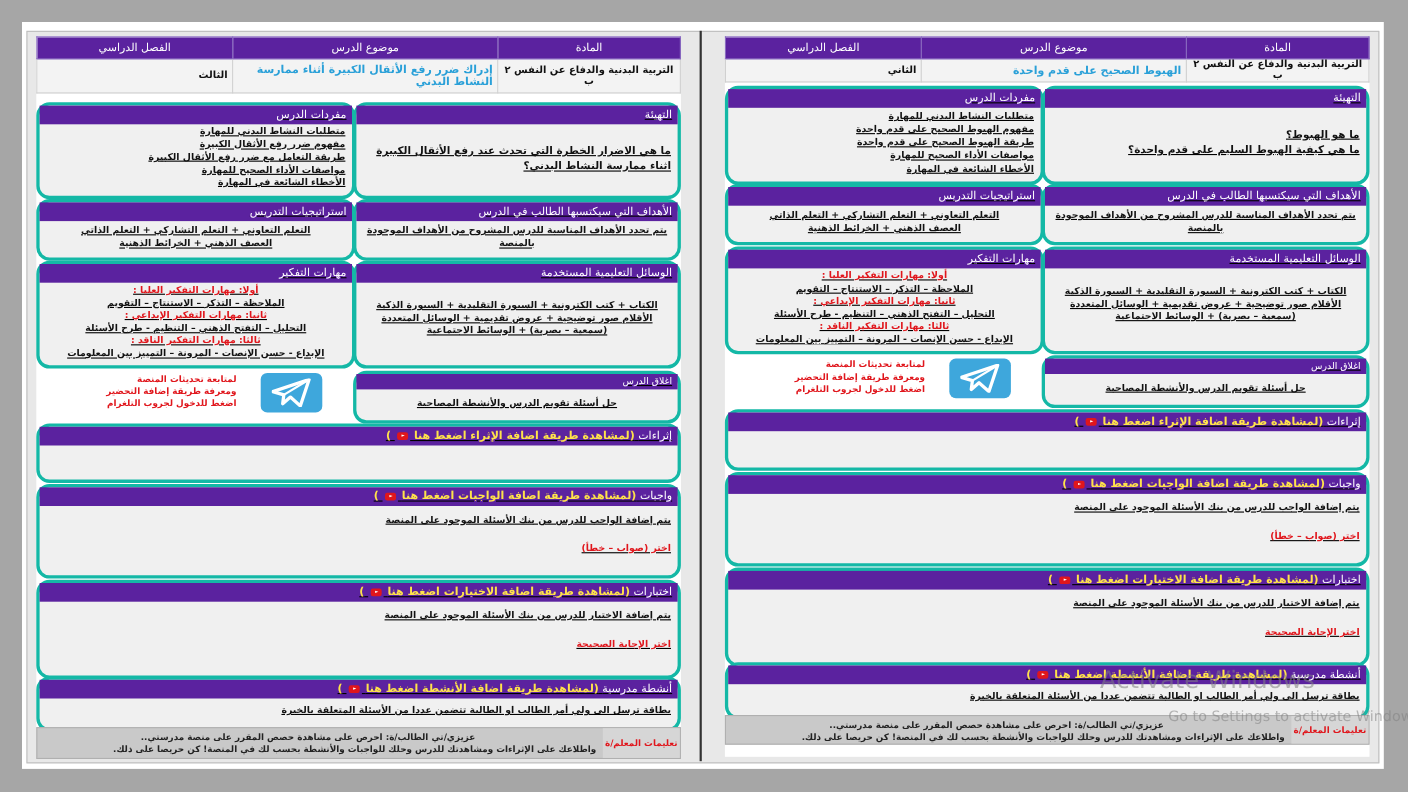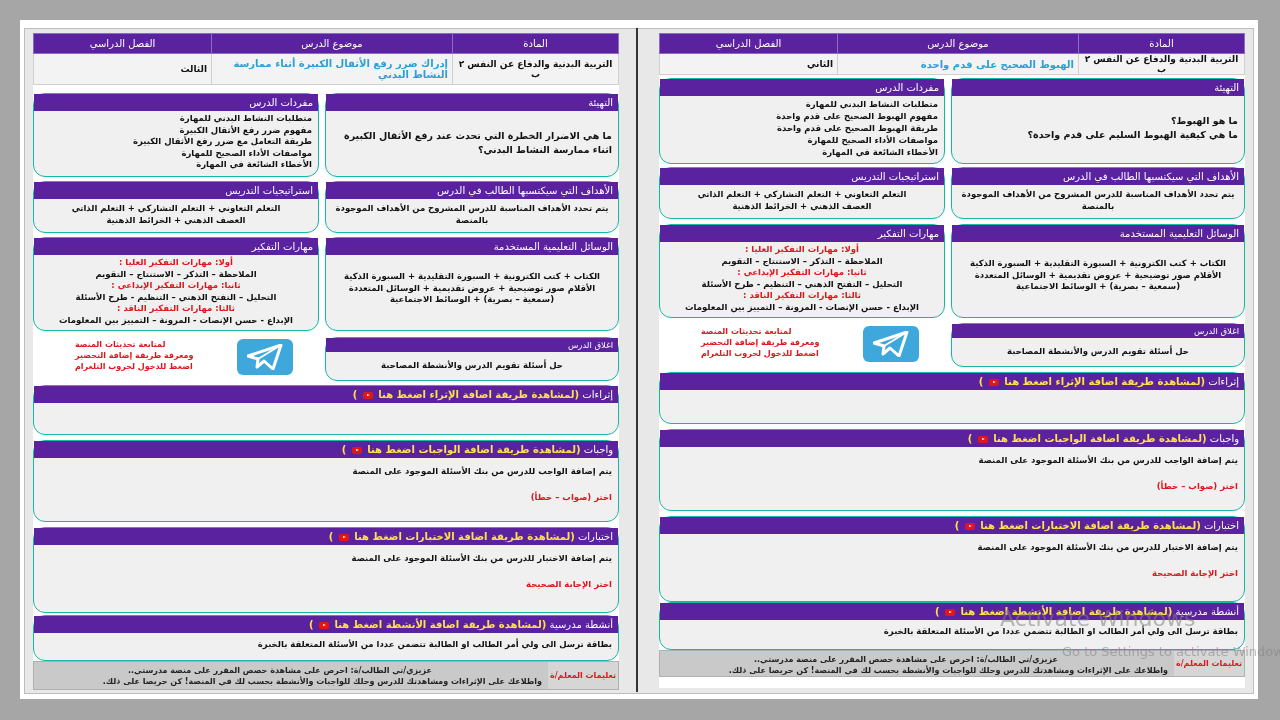--- a/index.html
+++ b/index.html
@@ -8,31 +8,31 @@
   .inner{position:absolute;left:24px;top:28px;width:1228px;height:664px;background:#e8e8e8;border:1px solid #bdbdbd;}
   .divider{position:absolute;left:636px;top:28px;width:2px;height:664px;background:#333;}
   .page{position:absolute;top:33px;width:586px;height:655px;background:#fff;direction:rtl;}
   .page.left{left:33px;}
   .page.right{left:659px;}
   .hdr-table{position:absolute;top:0;left:0;width:586px;border-collapse:collapse;}
   .hdr-table th{background:#5b229f;color:#fff;font-size:10px;font-weight:normal;height:19px;border:1px solid #8a6cc0;padding:0;}
   .hdr-table td{background:#f3f3f3;font-size:9px;font-weight:bold;height:30px;border:1px solid #d0d0d0;padding:0 4px;color:#111;}
   .hdr-table td.topic{color:#2aa0d8;font-size:10px;}
   .hdr-table td.subj{text-align:center;}
-  .box{position:absolute;background:#f0f0f0;border:1px solid #14b8a6;border-radius:12px;}
+  .box{position:absolute;background:#f0f0f0;border:3px solid #14b8a6;border-radius:12px;text-decoration:underline;}
   .box .bar{background:#5b229f;color:#fff;font-size:10px;height:17px;line-height:17px;padding:0 5px;text-align:right;white-space:nowrap;overflow:hidden;}
   .box .body{font-size:8.5px;font-weight:bold;color:#111;padding:19px 6px;line-height:11.5px;}
   .center{text-align:center;}
   .red{color:#e0161c;}
   .yellow{color:#ffe34a;font-weight:bold;}
   .yt{display:inline-block;width:10px;height:7px;background:#e0161c;border-radius:2px;vertical-align:middle;position:relative;margin:0 2px;}
   .yt:after{content:"";position:absolute;left:4px;top:2px;border-left:3px solid #fff;border-top:1.5px solid transparent;border-bottom:1.5px solid transparent;}
   .tg{position:absolute;width:56px;height:36px;background:#3ea7dc;border-radius:6px;}
   .tg svg{position:absolute;left:10px;top:5px;}
-  .promo{position:absolute;font-size:8px;font-weight:bold;color:#e0161c;text-align:left;line-height:11px;width:140px;}
+  .promo{position:absolute;font-size:8px;font-weight:bold;color:#e0161c;text-align:right;line-height:11px;width:140px;}
   .notes{position:absolute;background:#c9c9c9;border:1px solid #b0b0b0;font-size:8px;font-weight:bold;color:#222;}
   .notes .lbl{position:absolute;right:0;top:0;width:70px;height:100%;display:flex;align-items:center;justify-content:center;color:#e0161c;background:#d6d6d6;}
   .notes .txt{position:absolute;right:76px;top:3px;left:4px;line-height:11px;}
   .wm{position:absolute;left:1000px;top:606px;font-size:22px;color:rgba(130,130,130,0.55);font-family:"DejaVu Sans",sans-serif;white-space:nowrap;}
   .wm2{position:absolute;left:1062px;top:644px;font-size:13px;color:rgba(130,130,130,0.55);white-space:nowrap;}
 </style>
 </head>
 <body>
 
 <div class="frame"></div>

